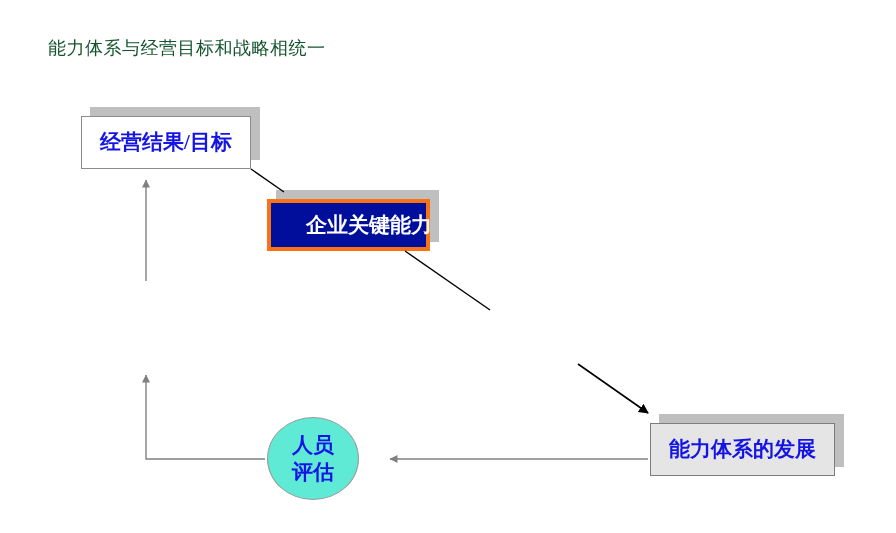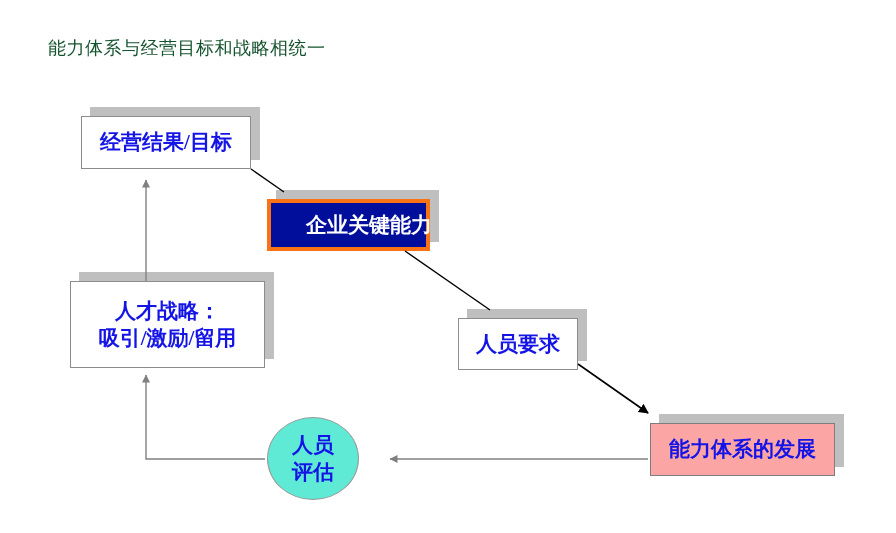--- a/index.html
+++ b/index.html
@@ -62,21 +62,21 @@
   .face.plain {
     background: #ffffff;
     border: 1px solid #8c8c8c;
   }
   .face.navy {
     background: #000E9C;
     border: 4px solid #f97316;
     padding-left: 41px;
   }
   .face.orange {
-    background: #fca5a5;
+    background: #e5e5e5;
     border: 1px solid #7d7d7d;
   }
   .lbl {
     font-family: "Liberation Serif", "DejaVu Serif", serif;
     font-weight: bold;
     font-size: 21px;
     line-height: 27px;
     color: #1414e6;
     white-space: nowrap;
     text-align: center;
@@ -160,34 +160,21 @@
     </div>
   </div>
 
   <div class="node" id="node-core-capability">
     <div class="shadow"></div>
     <div class="face navy">
       <span class="lbl white">企业关键能力</span>
     </div>
   </div>
 
-  <div class="node" id="node-talent-strategy">
-    <div class="shadow"></div>
-    <div class="face plain">
-      <span class="lbl">人才战略：</span>
-      <span class="lbl">吸引/激励/留用</span>
-    </div>
-  </div>
 
-  <div class="node" id="node-people-req">
-    <div class="shadow"></div>
-    <div class="face plain">
-      <span class="lbl">人员要求</span>
-    </div>
-  </div>
 
   <div class="node" id="node-capability-dev">
     <div class="shadow"></div>
     <div class="face orange">
       <span class="lbl">能力体系的发展</span>
     </div>
   </div>
 
   <div class="node" id="node-people-assess">
     <div class="ellipse-face">

